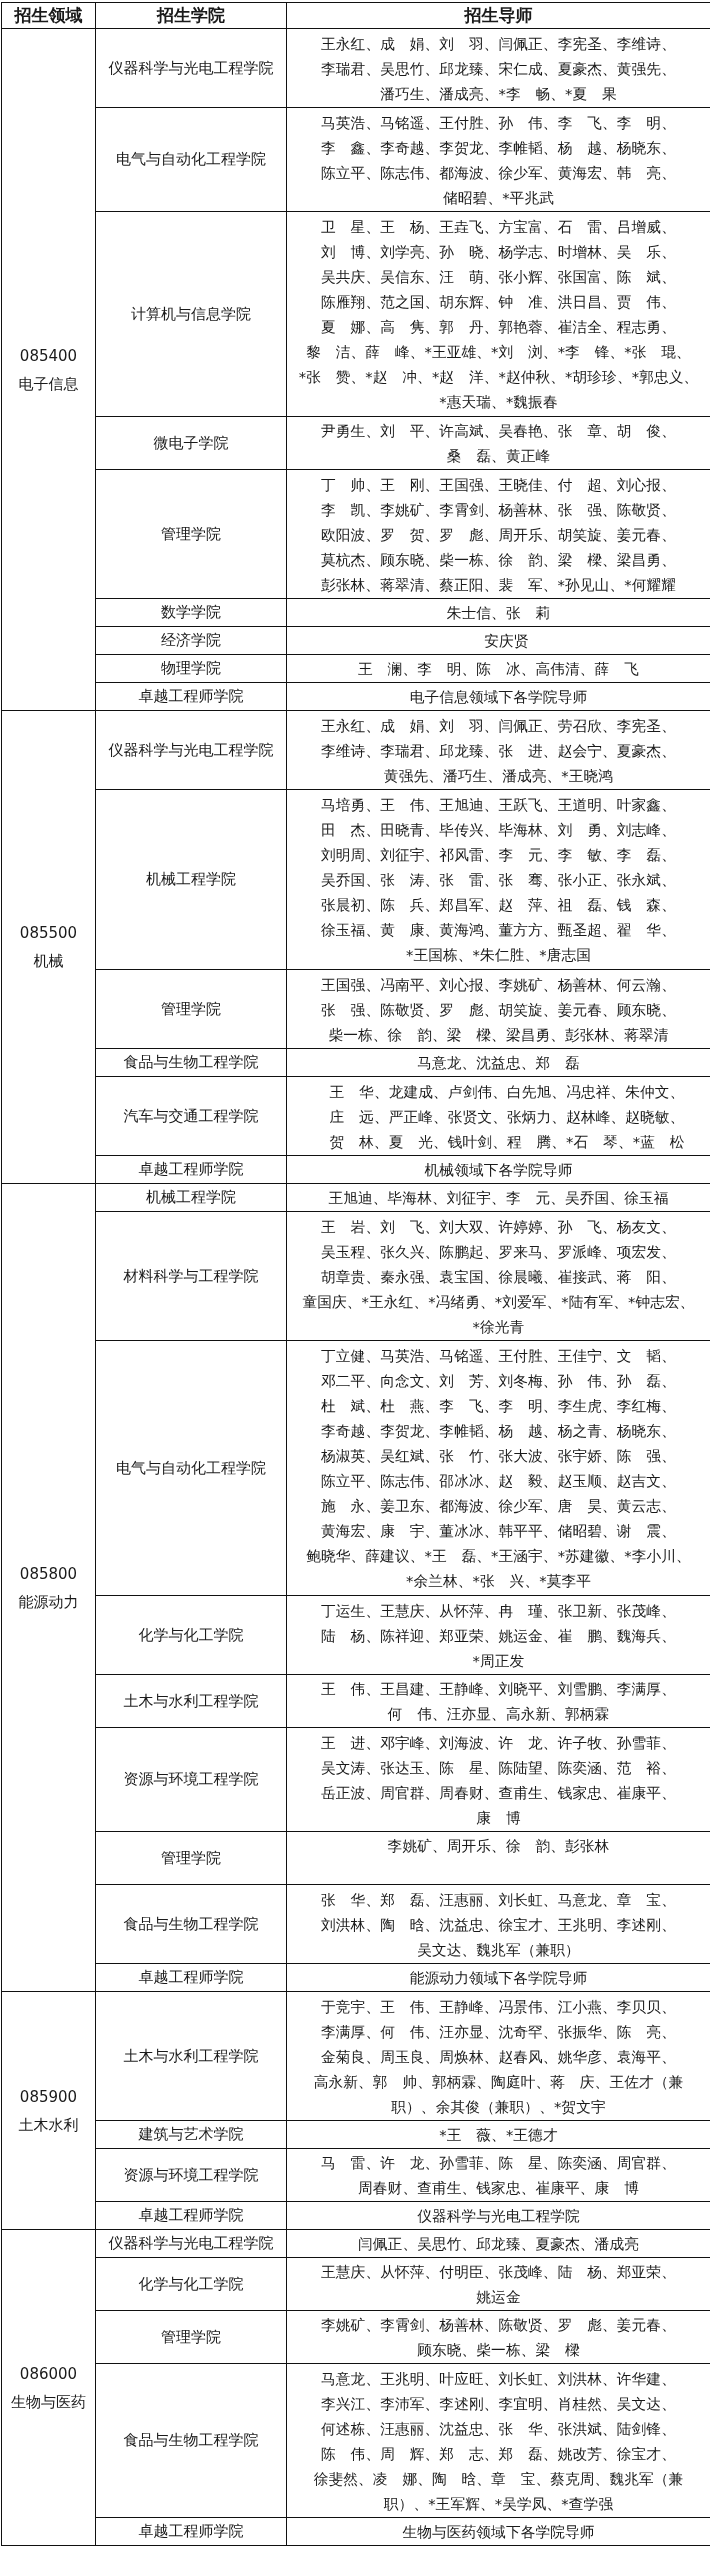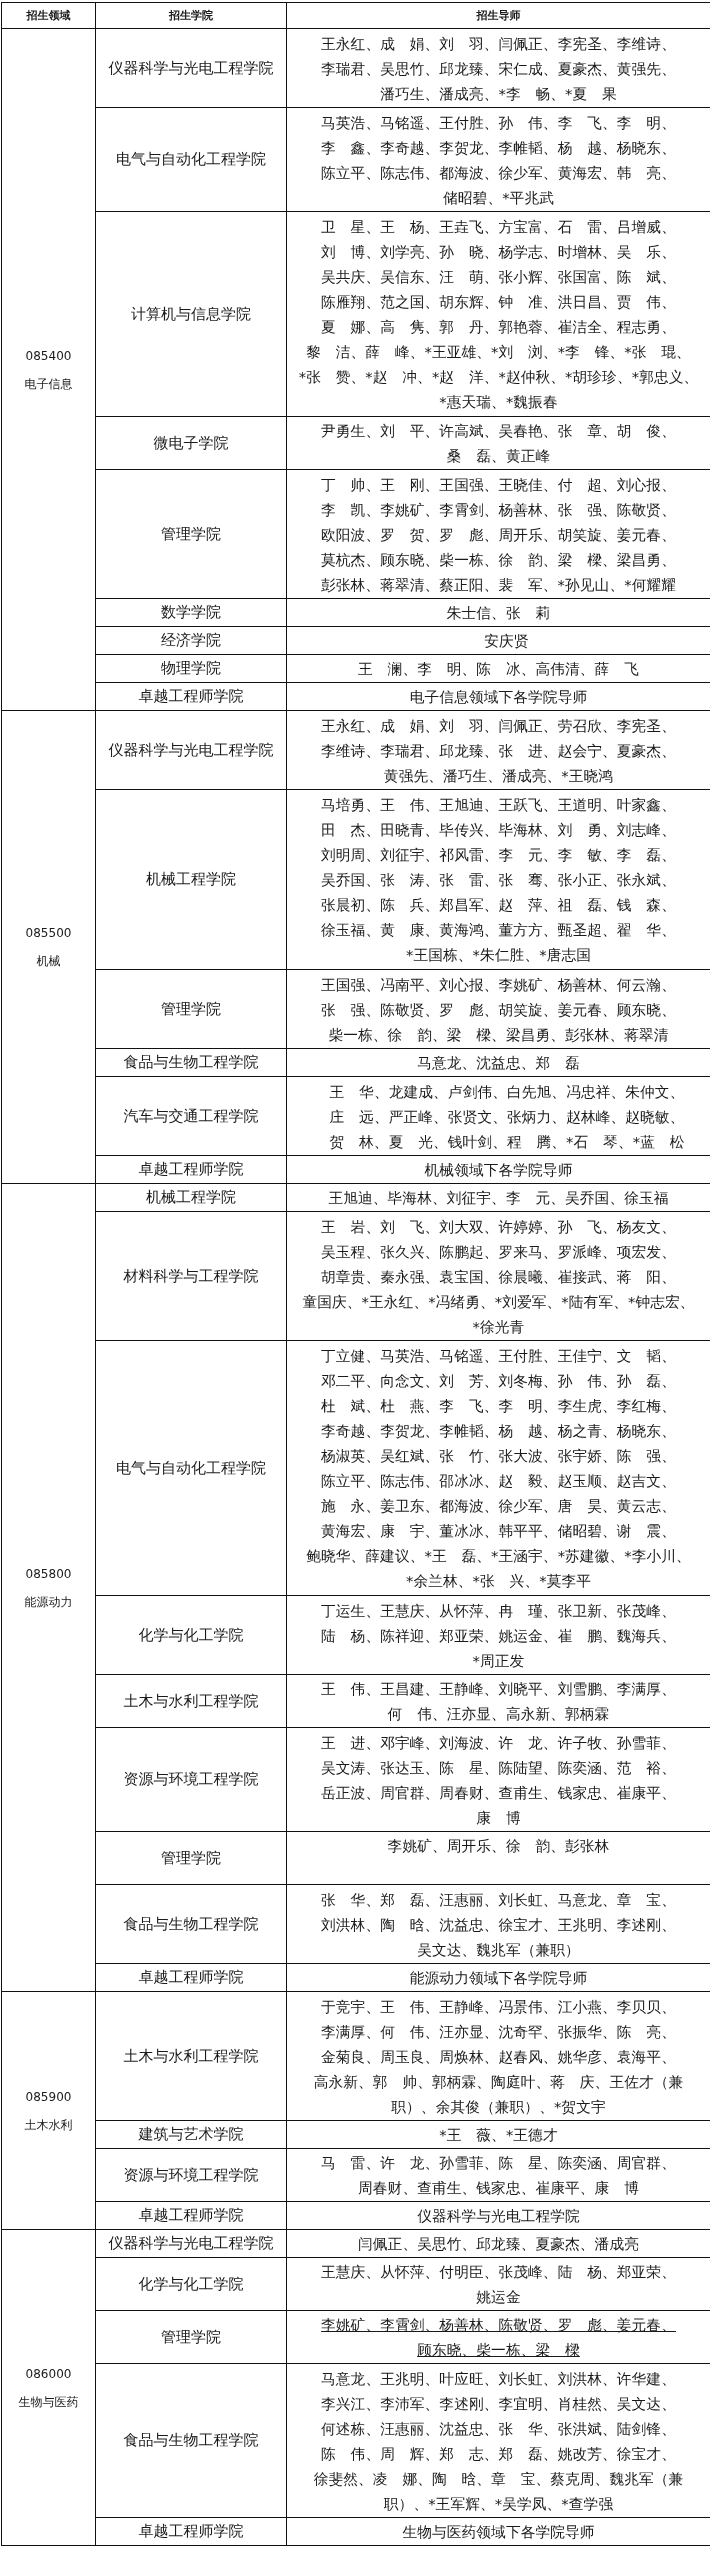--- a/index.html
+++ b/index.html
@@ -17,31 +17,31 @@
     font-size: 14.7px;
   }
   table.tutors th, table.tutors td {
     border: 1.5px solid #111;
     vertical-align: middle;
     padding: 0 0 0 0;
   }
   table.tutors th {
     height: 25.4px;
     font-weight: bold;
-    font-size: 11px;
+    font-size: 17px;
     text-align: center;
     line-height: 25.4px;
   }
   col.c-field { width: 94px; }
   col.c-college { width: 191px; }
   col.c-tutors { width: 424px; }
   td.field {
     text-align: center;
     line-height: 28px;
-    font-size: 12px;
+    font-size: 15px;
   }
   td.college {
     text-align: center;
     font-size: 15px;
     line-height: 21.5px;
     padding: 0 2px;
   }
   td.tutors-cell {
     text-align: center;
     padding: 0 3.9px 0 6.8px;
@@ -389,21 +389,21 @@
           <td class="college">化学与化工学院</td>
           <td class="tutors-cell" style="height: 52px;">
             <span class="lines">
               <span class="ln">王慧庆、从怀萍、付明臣、张茂峰、陆　杨、郑亚荣、</span>
               <span class="ln">姚运金</span>
             </span>
           </td>
         </tr>
         <tr>
           <td class="college">管理学院</td>
-          <td class="tutors-cell" style="height: 52px; text-decoration: underline;">
+          <td class="tutors-cell" style="height: 52px;">
             <span class="lines">
               <span class="ln">李姚矿、李霄剑、杨善林、陈敬贤、罗　彪、姜元春、</span>
               <span class="ln">顾东晓、柴一栋、梁　樑</span>
             </span>
           </td>
         </tr>
         <tr>
           <td class="college">食品与生物工程学院</td>
           <td class="tutors-cell" style="height: 153px;">
             <span class="lines">

